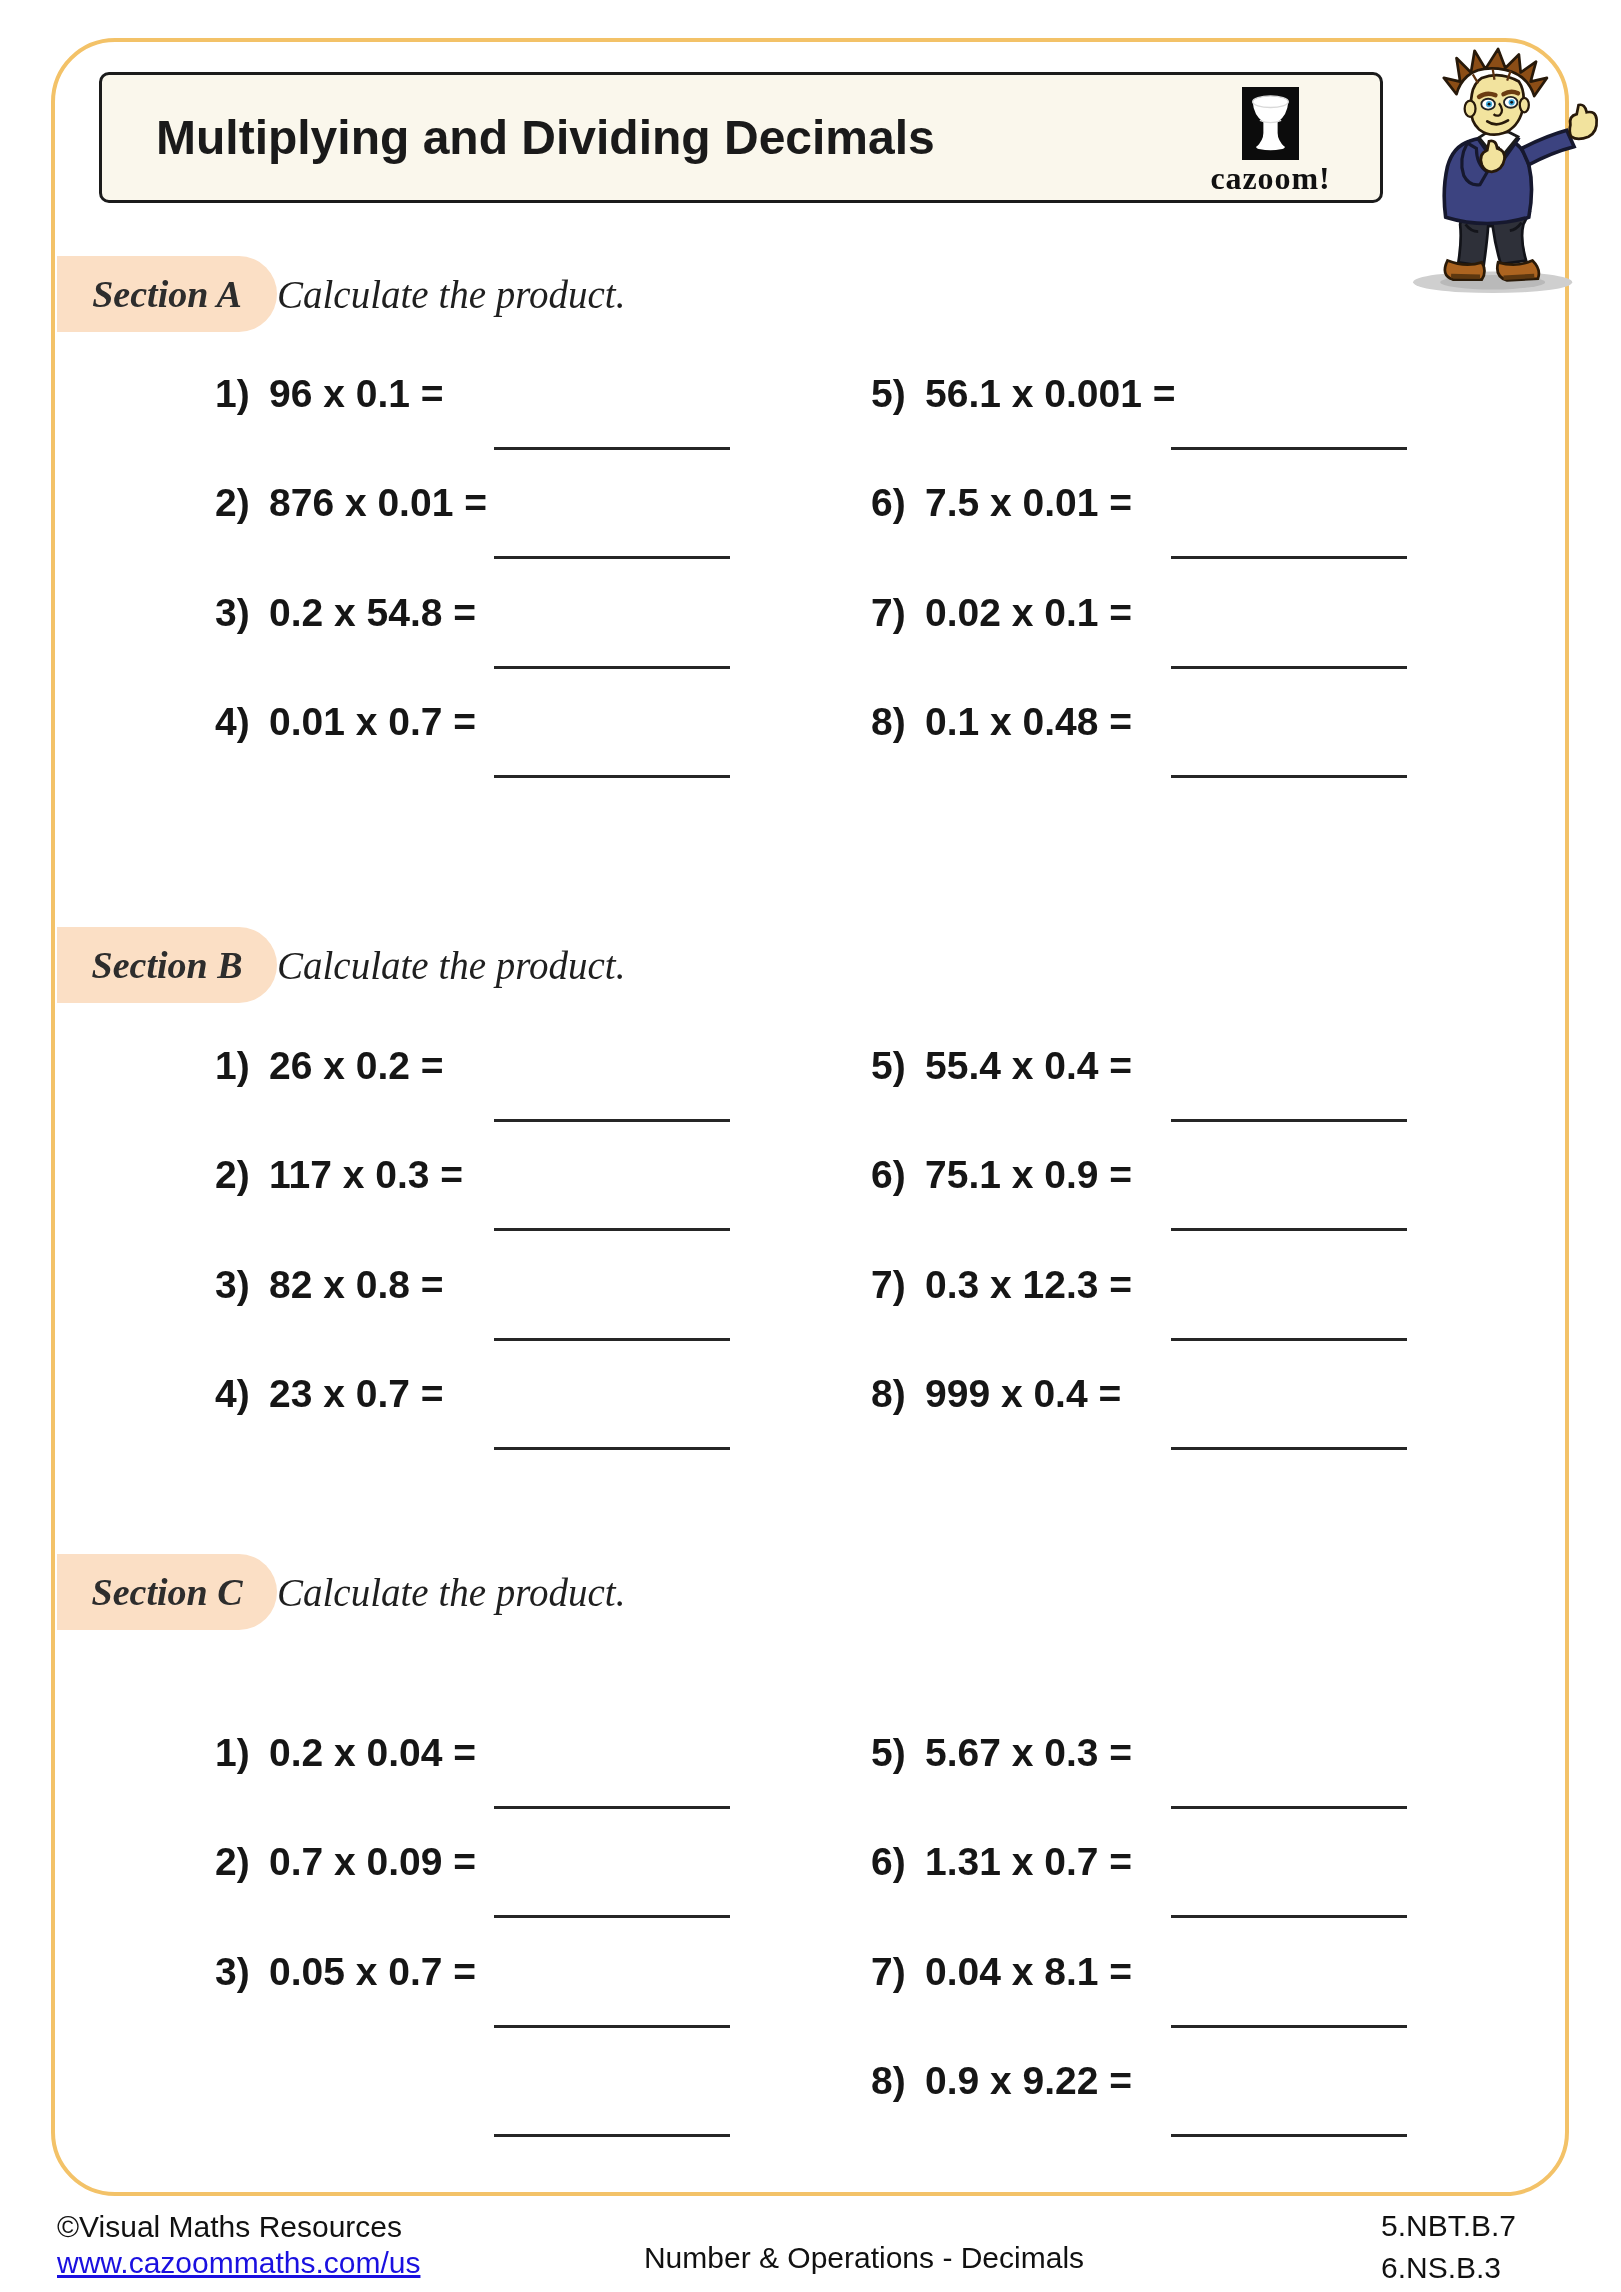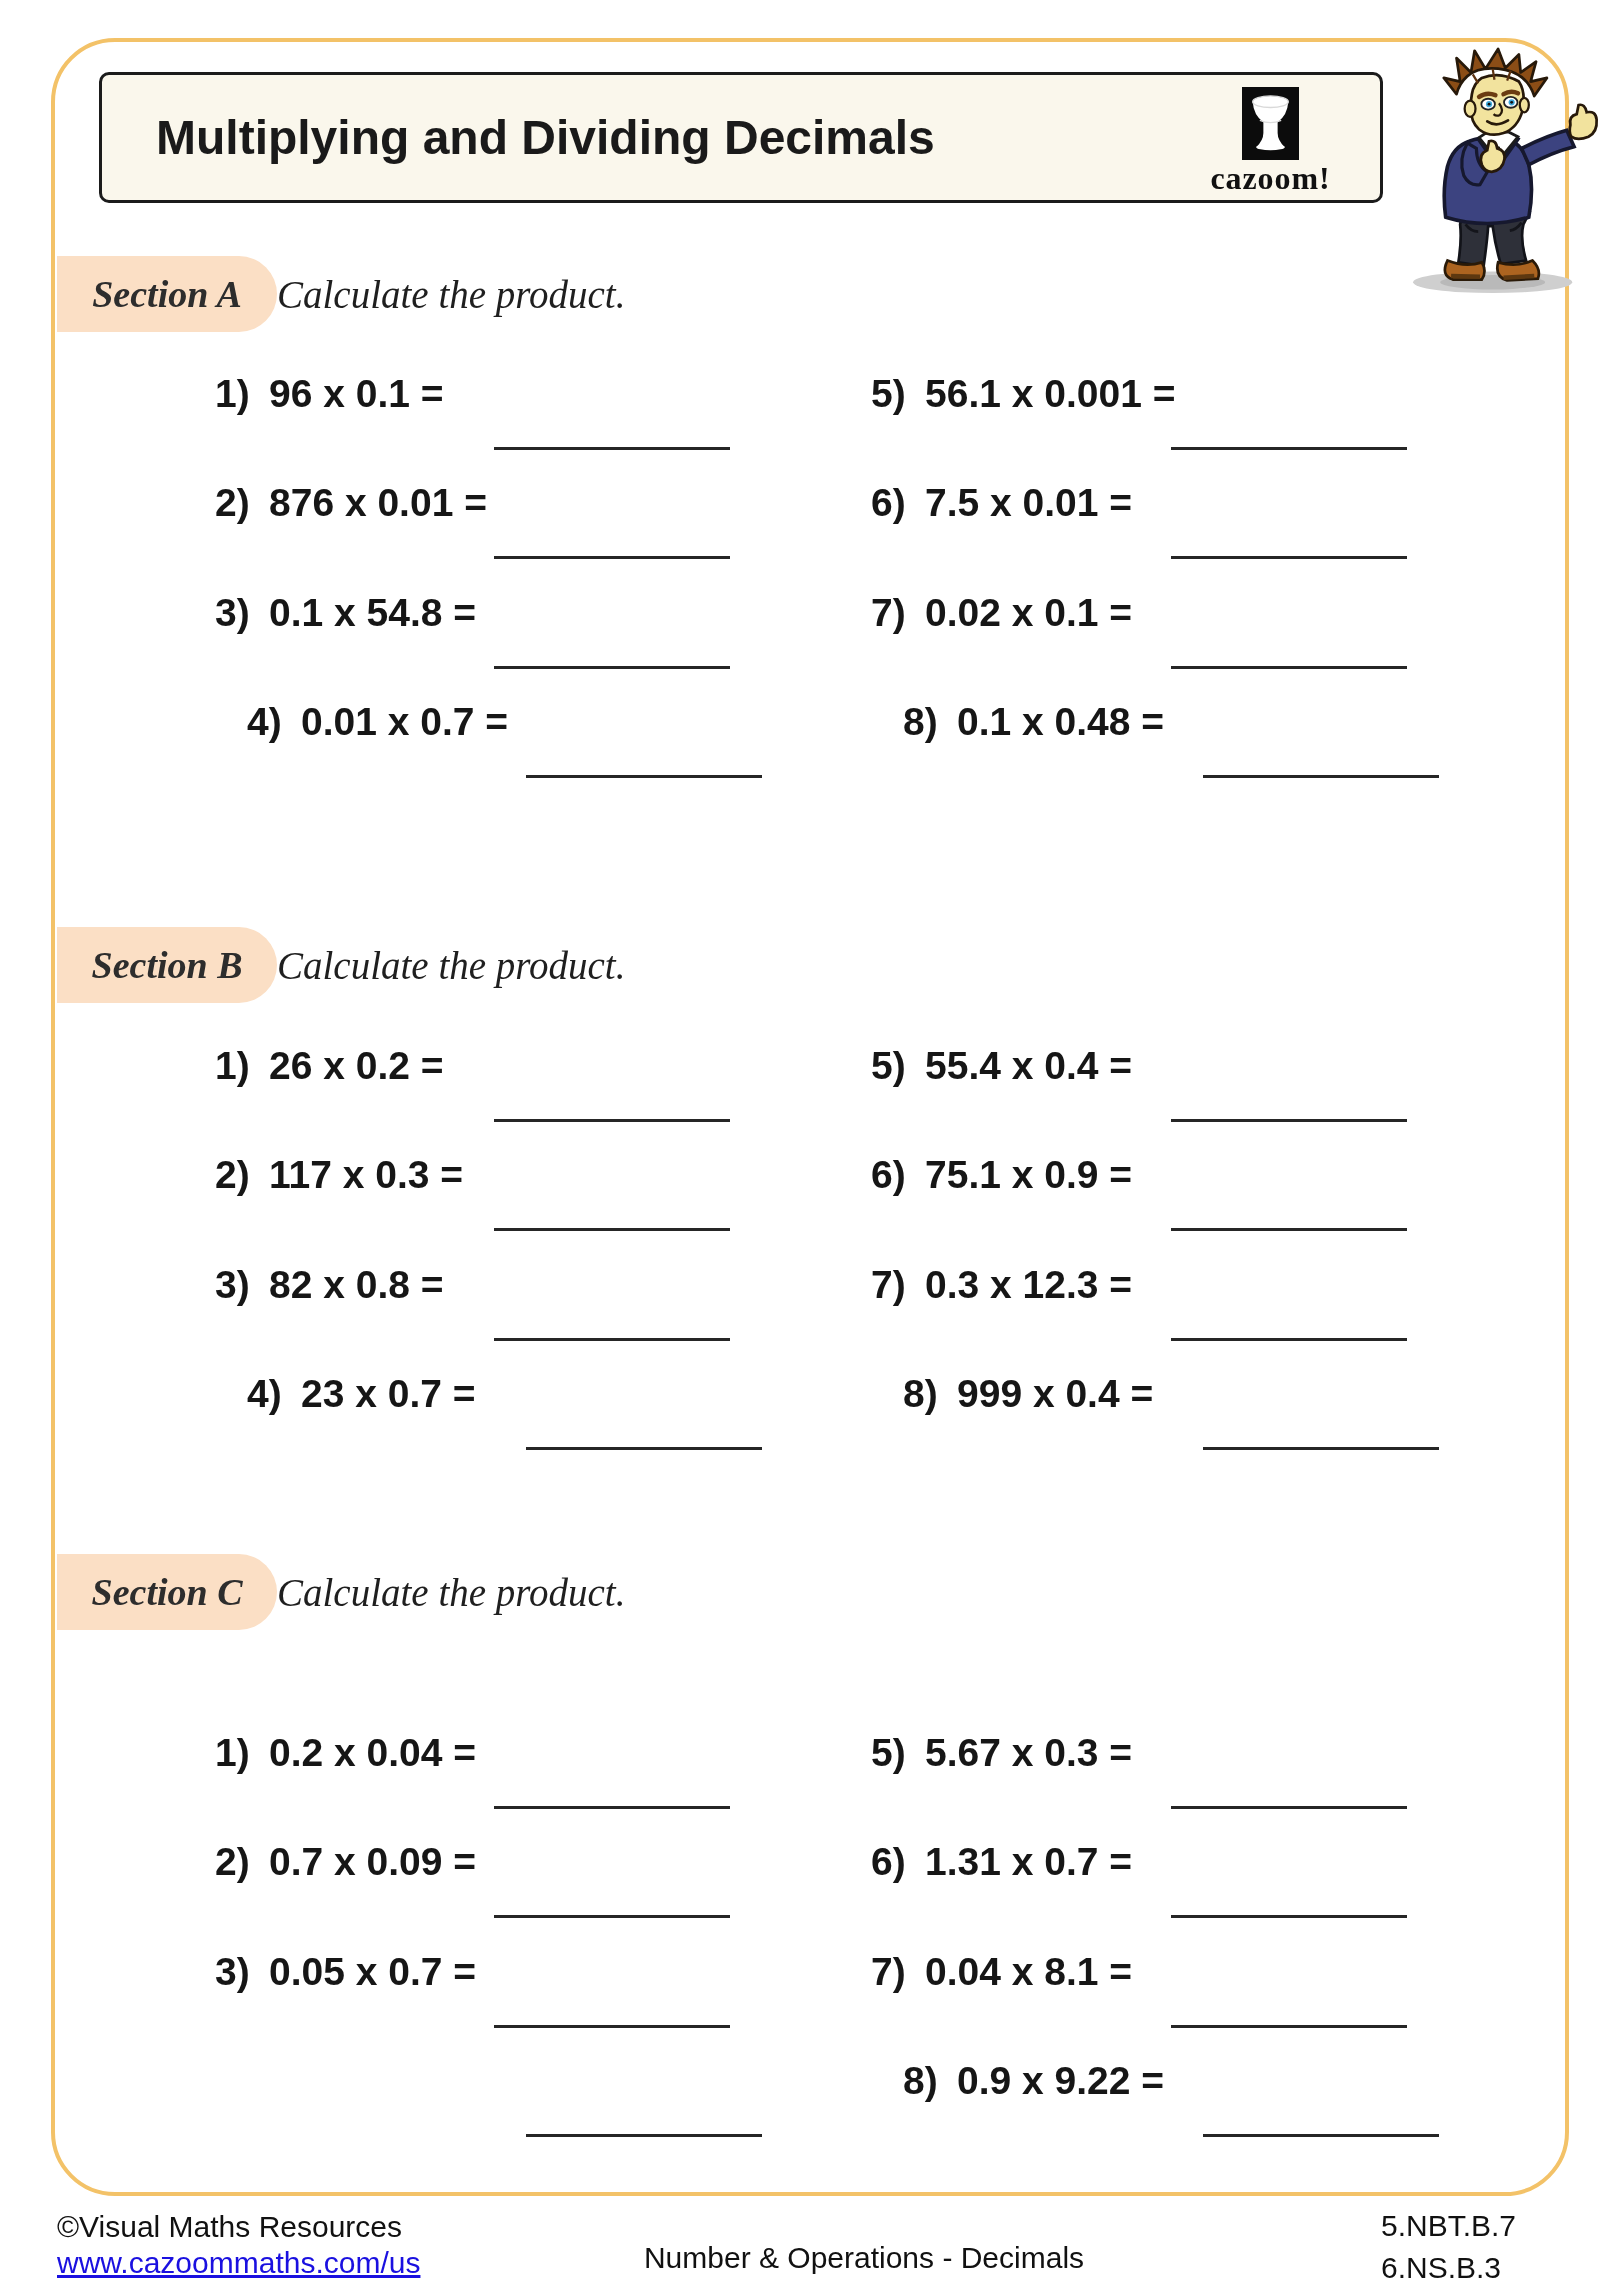--- a/index.html
+++ b/index.html
@@ -36,21 +36,21 @@
     display:flex;align-items:center;justify-content:center;}
   .badge span{font-family:"Liberation Serif",serif;font-style:italic;font-weight:bold;
     font-size:38px;color:#2d2d2d;}
   .instruction{font-family:"Liberation Serif",serif;font-style:italic;
     font-size:39px;color:#1f1f1f;}
 
   
   .problems{position:absolute;left:215px;width:1272px;height:441px;z-index:2;}
   .prob{position:absolute;width:573px;height:109px;}
   .c0{left:0px;} .c1{left:656px;}
-  .r0{top:0px;} .r1{top:109px;} .r2{top:219px;} .r3{top:328px;margin-left:32px;}
+  .r0{top:0px;} .r1{top:109px;} .r2{top:219px;} .r3{top:328px;}
   .ptext{font-size:39px;font-weight:bold;color:#161616;white-space:nowrap;line-height:1;}
   .pnum{display:inline-block;min-width:54px;}
   .ansline{position:absolute;top:73px;width:236px;height:0;border-bottom:3.6px solid #262626;}
   .c0 .ansline{left:279px;} .c1 .ansline{left:300px;}
 
   
   .f-left{position:absolute;left:57px;top:2209px;font-size:30px;color:#111;line-height:1.2;z-index:2;}
   .f-link{color:var(--link);text-decoration:underline;font-size:30px;}
   .f-center{position:absolute;left:864px;top:2241px;transform:translateX(-50%);
     font-size:30px;color:#111;z-index:2;white-space:nowrap;}
@@ -125,21 +125,21 @@
   <div class="problems" style="top:374px">
     <div class="prob c0 r0">
         <div class="ptext"><span class="pnum">1)</span><span>96 x 0.1 =</span></div>
         <div class="ansline"></div>
       </div>
     <div class="prob c0 r1">
         <div class="ptext"><span class="pnum">2)</span><span>876 x 0.01 =</span></div>
         <div class="ansline"></div>
       </div>
     <div class="prob c0 r2">
-        <div class="ptext"><span class="pnum">3)</span><span>0.1 x 54.8 =</span></div>
+        <div class="ptext"><span class="pnum">3)</span><span>0.2 x 54.8 =</span></div>
         <div class="ansline"></div>
       </div>
     <div class="prob c0 r3">
         <div class="ptext"><span class="pnum">4)</span><span>0.01 x 0.7 =</span></div>
         <div class="ansline"></div>
       </div>
     <div class="prob c1 r0">
         <div class="ptext"><span class="pnum">5)</span><span>56.1 x 0.001 =</span></div>
         <div class="ansline"></div>
       </div>

